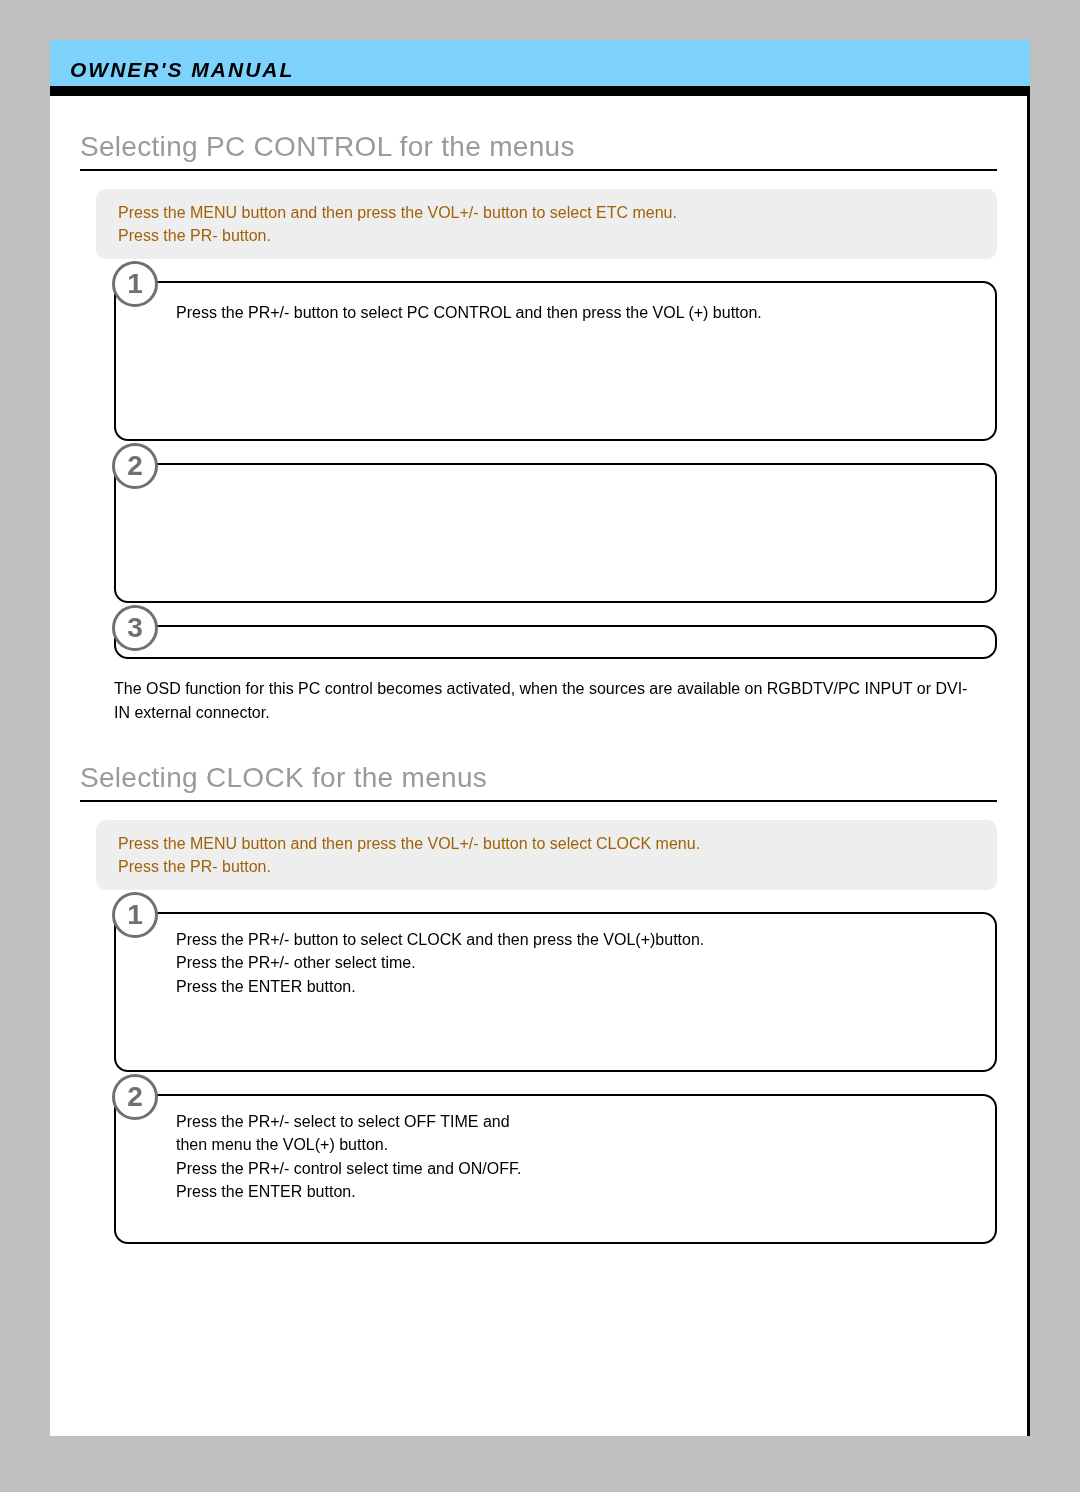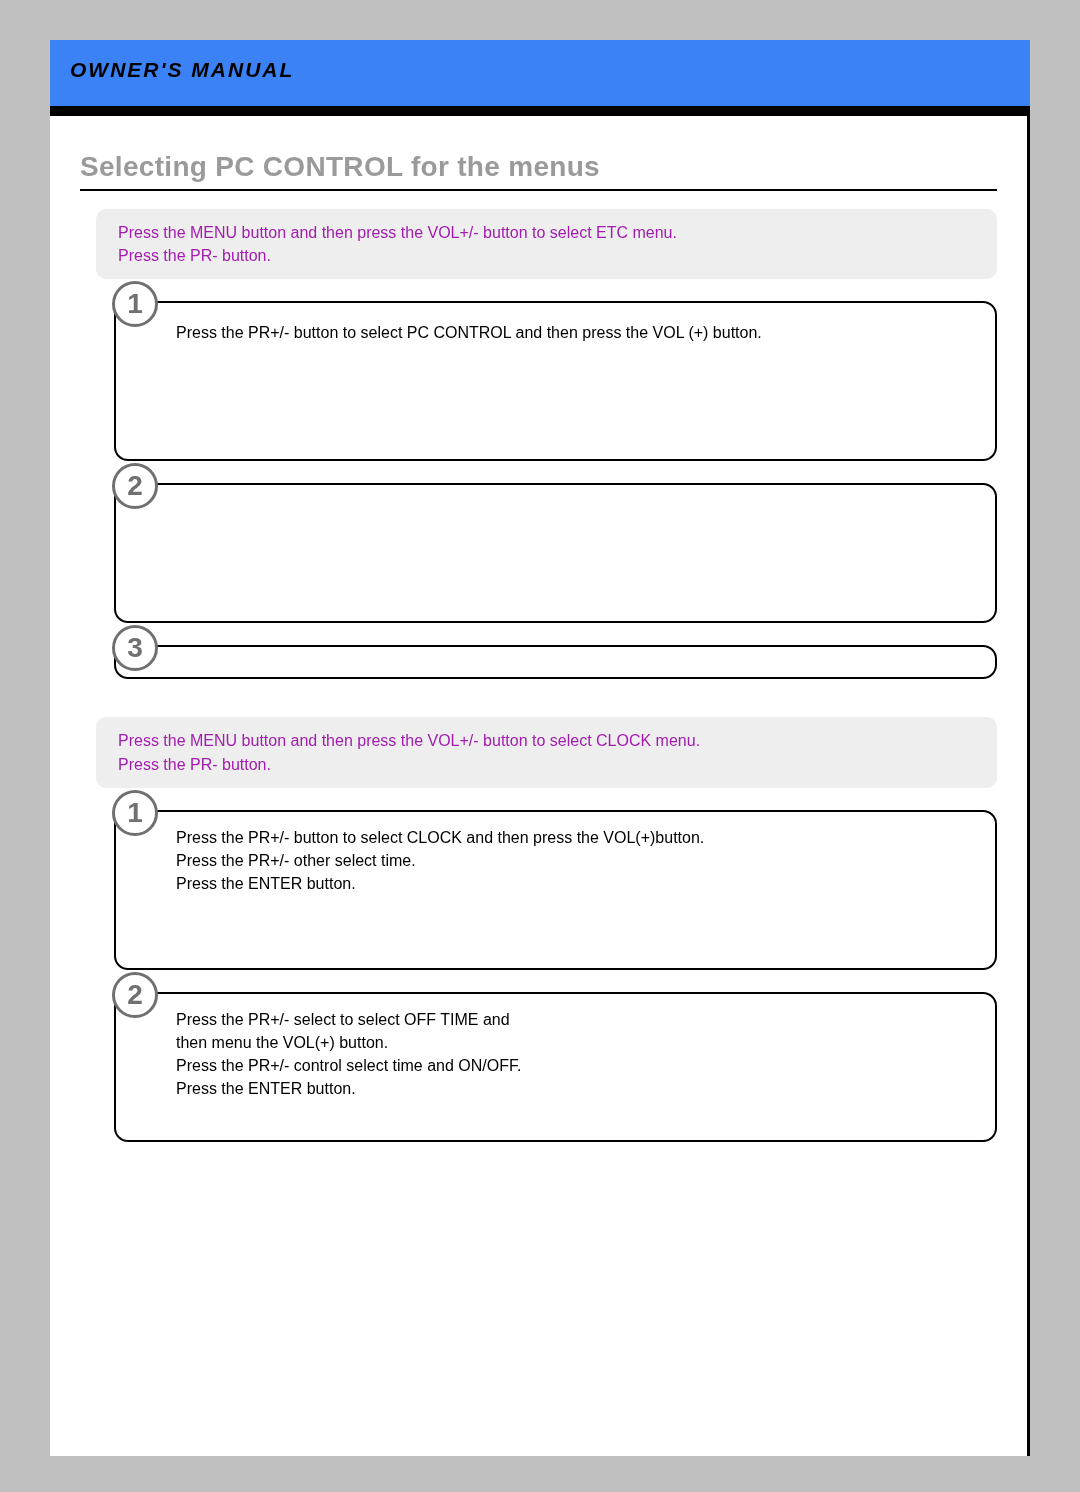--- a/index.html
+++ b/index.html
@@ -6,22 +6,22 @@
   html, body { width: 1080px; height: 1492px; }
   body {
     font-family: Arial, Helvetica, sans-serif;
     background: #c0c0c0;
   }
   .outer {
     padding: 40px 50px 0 50px;
     background: #c0c0c0;
   }
   .top-bar {
-    background: #3b82f6;
-    padding: 18px 0 24px 20px;
+    background: #7dd3fc;
+    padding: 18px 0 4px 20px;
   }
   .manual-label {
     color: #000;
     font-weight: bold;
     font-style: italic;
     font-size: 21px;
     letter-spacing: 2px;
   }
   .black-strip {
     background: #000;
@@ -30,35 +30,35 @@
   }
   .page {
     background: #fff;
     padding: 35px 30px 30px 30px;
     border-right: 3px solid #000;
     min-height: 1340px;
     position: relative;
   }
   .section-title {
     color: #9a9a9a;
-    font-weight: bold;
+    font-weight: normal;
     font-size: 28px;
     padding: 0 0 6px 0;
     border-bottom: 2px solid #000;
     margin-bottom: 18px;
     letter-spacing: 0.3px;
   }
   .intro-box {
     background: #eeeeee;
     border-radius: 10px;
     padding: 12px 22px;
     margin: 0 0 18px 16px;
     font-size: 16px;
     line-height: 1.45;
-    color: #a21caf;
+    color: #a16207;
   }
   .step-wrap {
     position: relative;
     margin: 22px 0 0 16px;
   }
   .step-box {
     border: 2px solid #000;
     border-radius: 14px;
     padding: 18px 24px 28px 60px;
     margin-left: 18px;
@@ -129,23 +129,25 @@
         <div class="step-num">2</div>
       </div>
     </div>
 
     <div class="step-wrap">
       <div class="step-box short">
         <div class="step-num">3</div>
       </div>
     </div>
 
+    <div class="note">The OSD function for this PC control becomes activated, when the sources are available on RGBDTV/PC INPUT or DVI-IN external connector.</div>
 
     <div class="gap"></div>
 
+    <div class="section-title">Selecting CLOCK for the menus</div>
 
     <div class="intro-box">
       <div>Press the MENU button and then press the VOL+/- button to select CLOCK menu.</div>
       <div>Press the PR- button.</div>
     </div>
 
     <div class="step-wrap">
       <div class="step-box tall-3">
         <div class="step-num">1</div>
         <div>Press the PR+/- button to select CLOCK and then press the VOL(+)button.</div>

